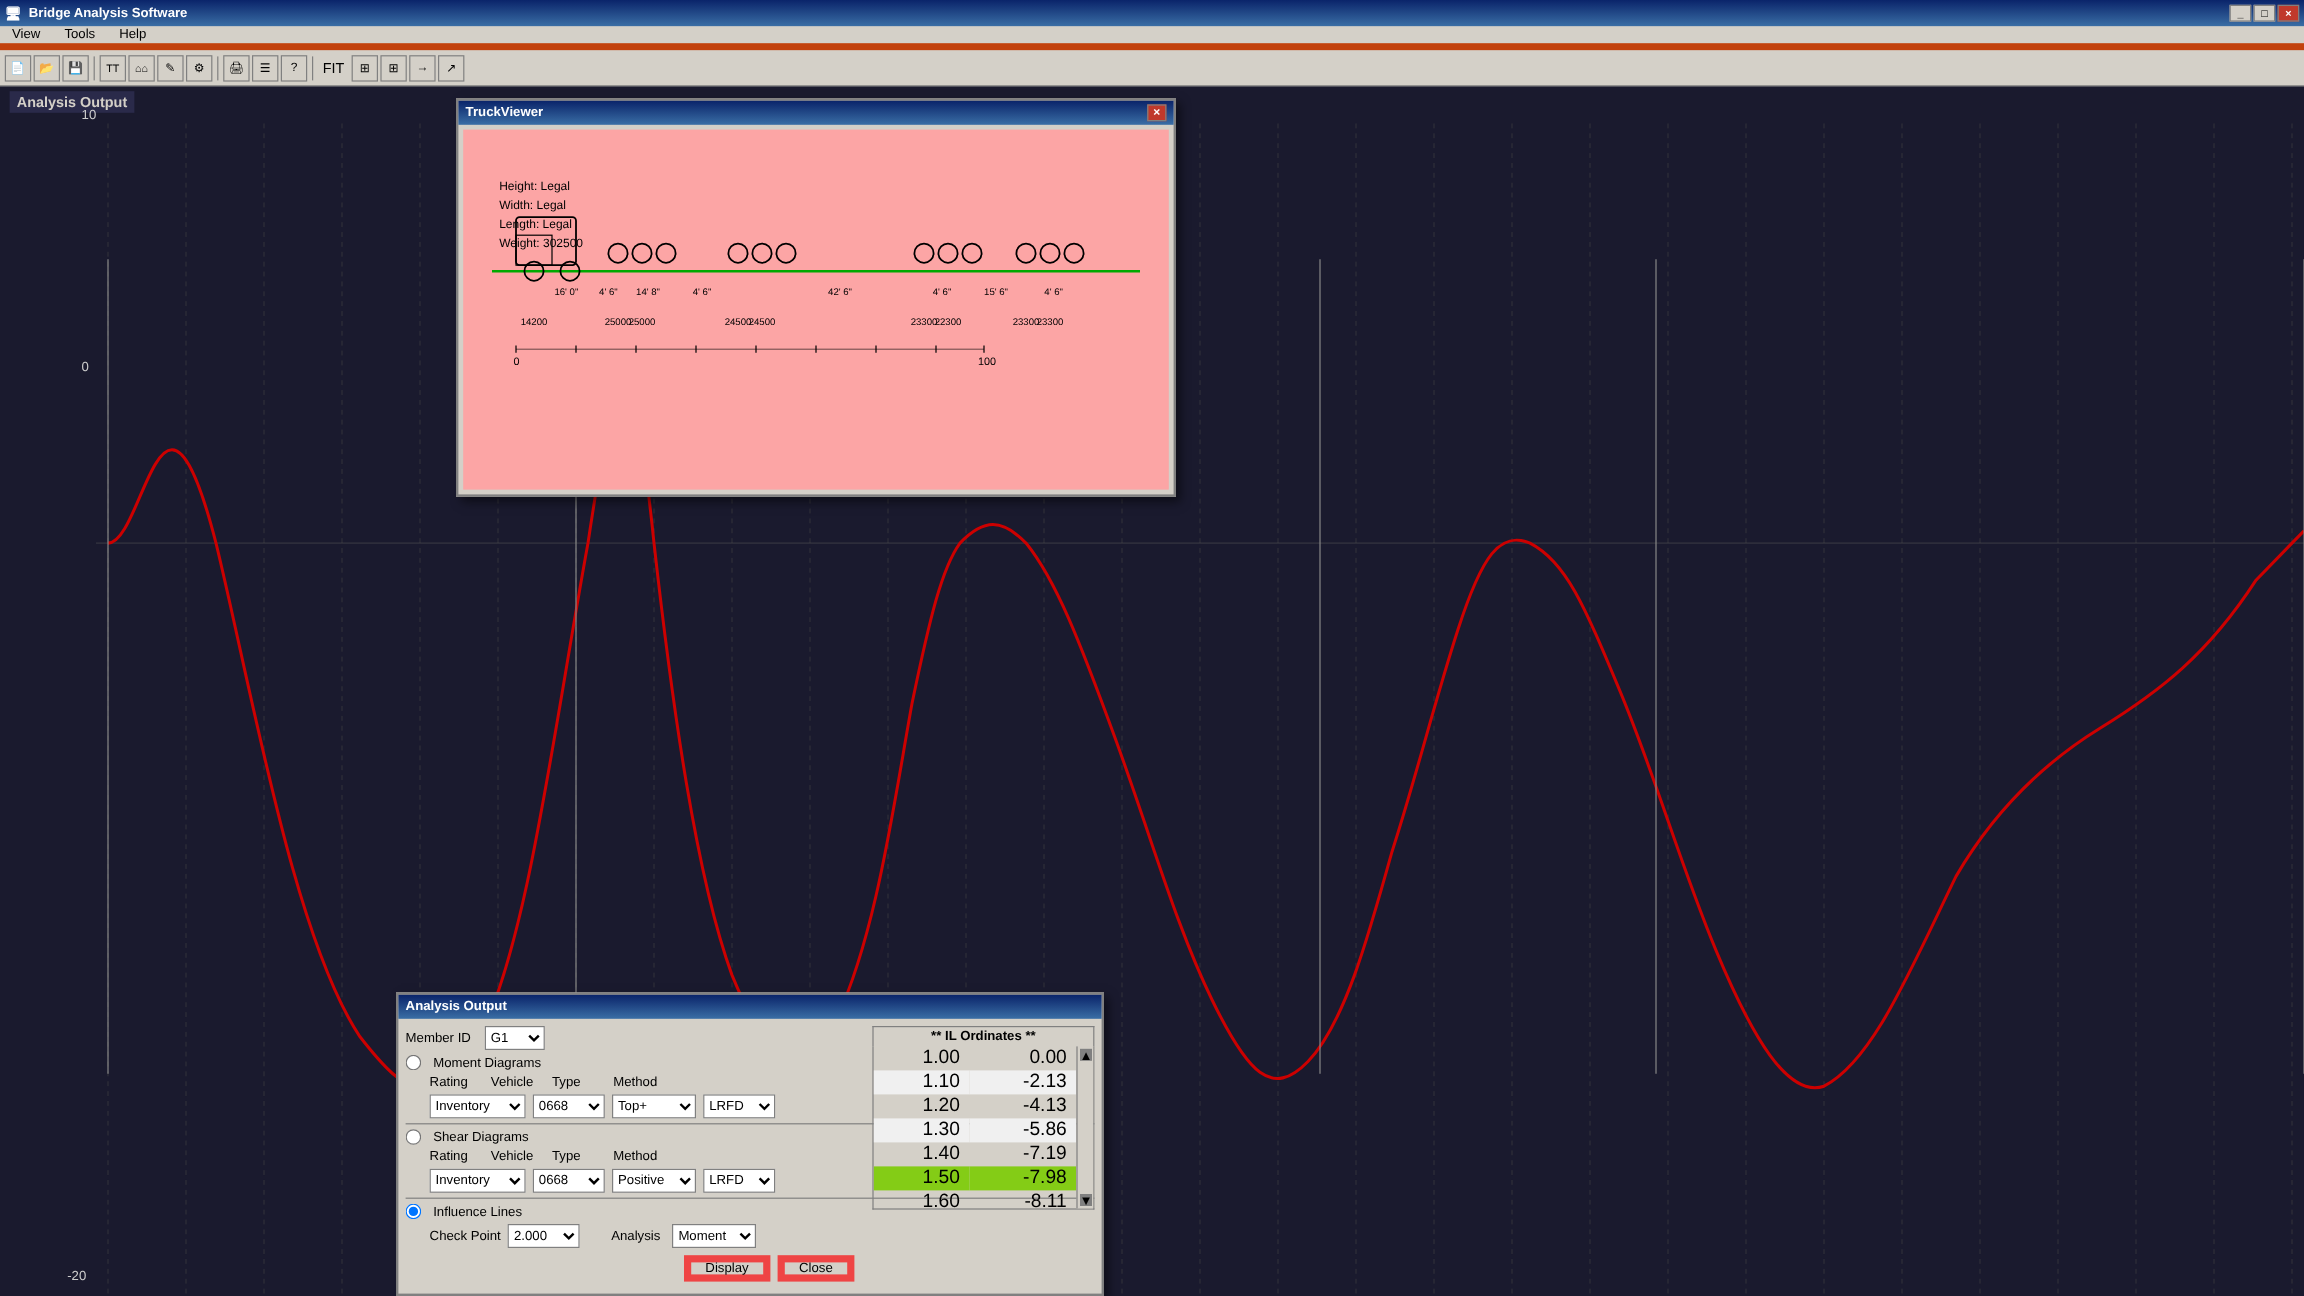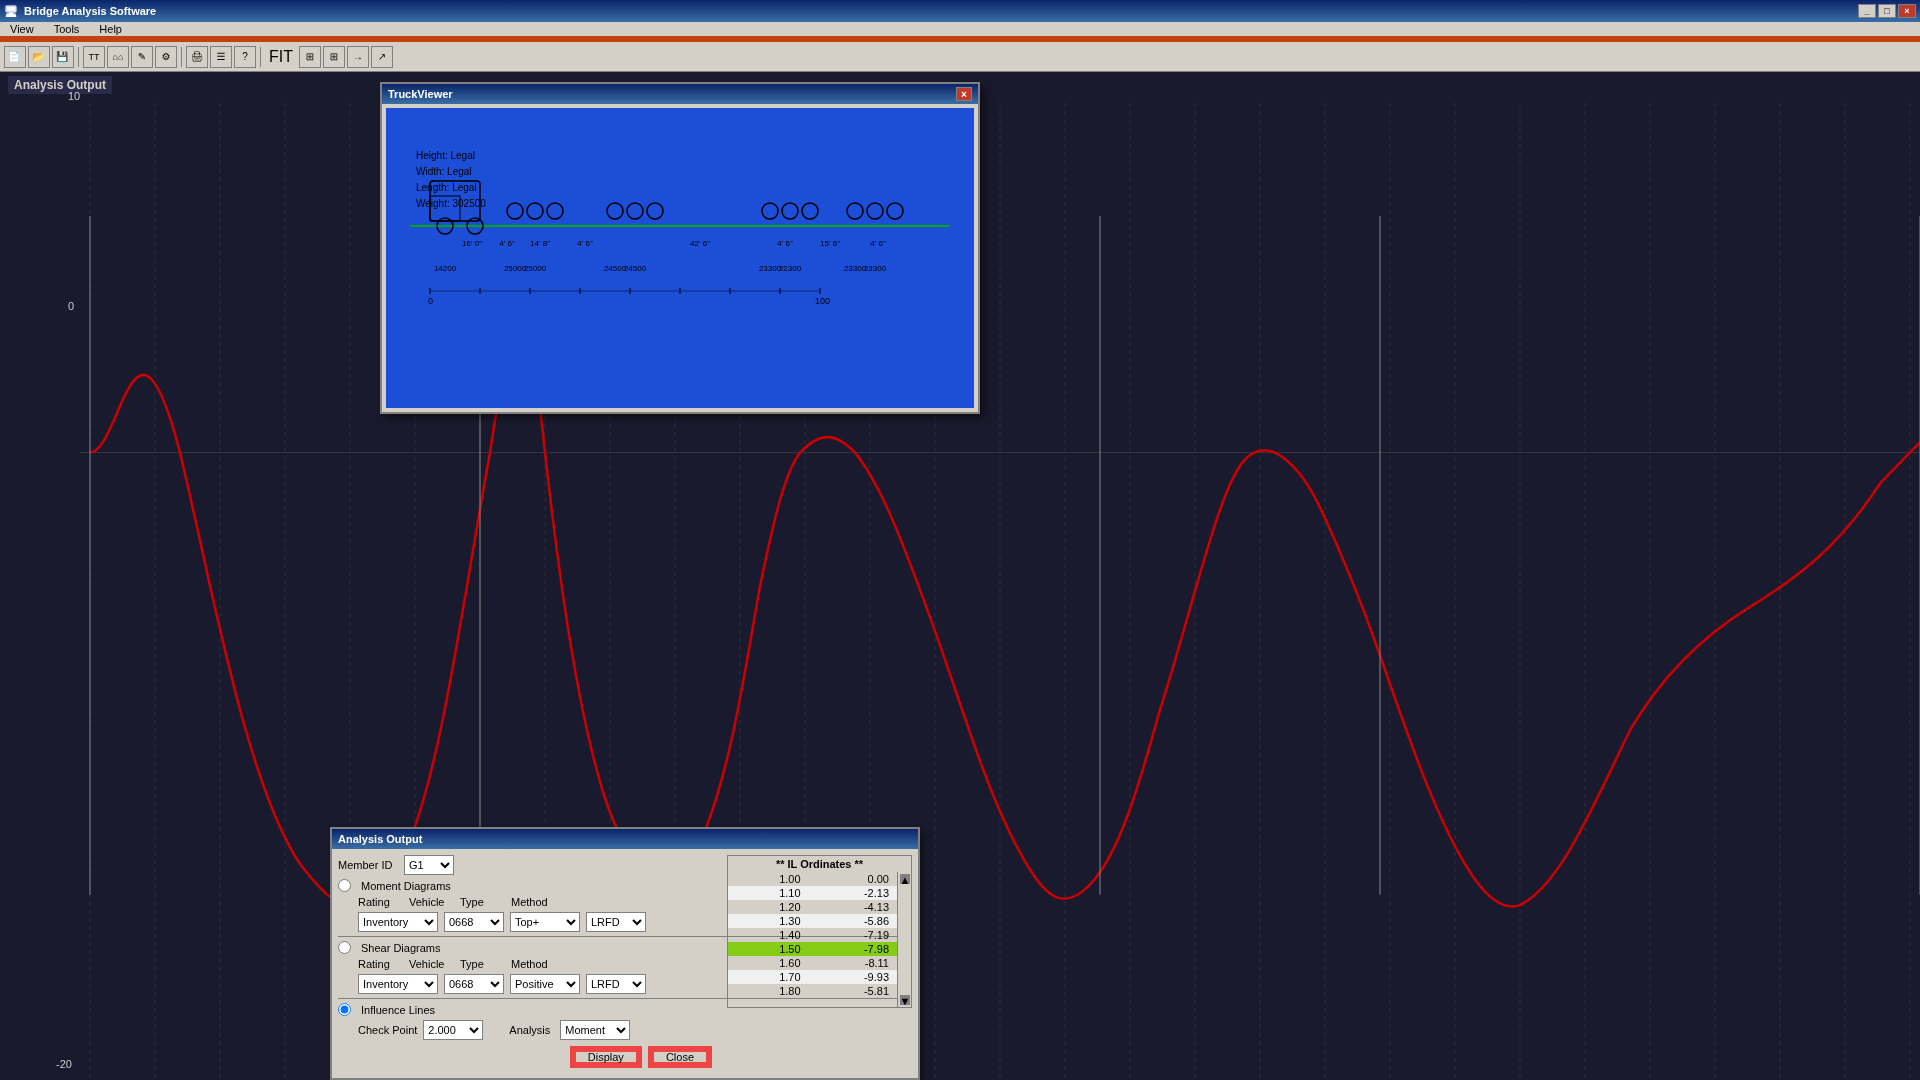--- a/index.html
+++ b/index.html
@@ -166,21 +166,21 @@
       background: #c0392b;
       border: 1px solid #808080;
       color: white;
       font-size: 10px;
       cursor: pointer;
       display: flex;
       align-items: center;
       justify-content: center;
     }
     .truck-viewer-content {
-      background: #1d4ed8;
+      background: #fca5a5;
       margin: 4px;
       padding: 8px;
       min-height: 300px;
       position: relative;
     }
 
     
     .truck-info {
       position: absolute;
       top: 40px;
@@ -285,21 +285,21 @@
   <div class="tool-separator"></div>
   <div class="tool-btn" style="font-size:9px;">TT</div>
   <div class="tool-btn" style="font-size:9px;">⌂⌂</div>
   <div class="tool-btn">✎</div>
   <div class="tool-btn">⚙</div>
   <div class="tool-separator"></div>
   <div class="tool-btn">🖨</div>
   <div class="tool-btn">☰</div>
   <div class="tool-btn">?</div>
   <div class="tool-separator"></div>
-  <div style="font-size:16px;padding:0 4px;">FIT</div>
+  <div style="font-size:12px;padding:0 4px;">FIT</div>
   <div class="tool-btn">⊞</div>
   <div class="tool-btn">⊞</div>
   <div class="tool-btn">→</div>
   <div class="tool-btn">↗</div>
 </div>
 
 <div class="main-area">
 
   <div class="analysis-label">Analysis Output</div>
 
@@ -463,21 +463,21 @@
           <option>G1</option>
         </select>
         <span style="margin-left:320px;font-size:11px;font-weight:bold;">C.P.</span>
         <span style="margin-left:30px;font-size:11px;font-weight:bold;">Value</span>
       </div>
 
       <div style="position:absolute;top:6px;right:6px;width:185px;">
         <div style="background:#d4d0c8;text-align:center;font-size:11px;font-weight:bold;border:1px solid #808080;border-bottom:none;padding:2px;">** IL Ordinates **</div>
         <div style="display:flex;border:1px solid #808080;border-top:none;">
           <div style="flex:1;overflow:hidden;height:135px;">
-            <table style="width:100%;font-size:11px;border-collapse:collapse;">
+            <table style="width:100%;font-size:16px;border-collapse:collapse;">
               <tbody>
                   <tr>
                     <td style="padding:1px 8px;text-align:right;">1.00</td>
                     <td style="padding:1px 8px;text-align:right;">0.00</td>
                   </tr>
               <tr style="background:#f0f0f0;">
                     <td style="padding:1px 8px;text-align:right;">1.10</td>
                     <td style="padding:1px 8px;text-align:right;">-2.13</td>
                   </tr>
               <tr>

